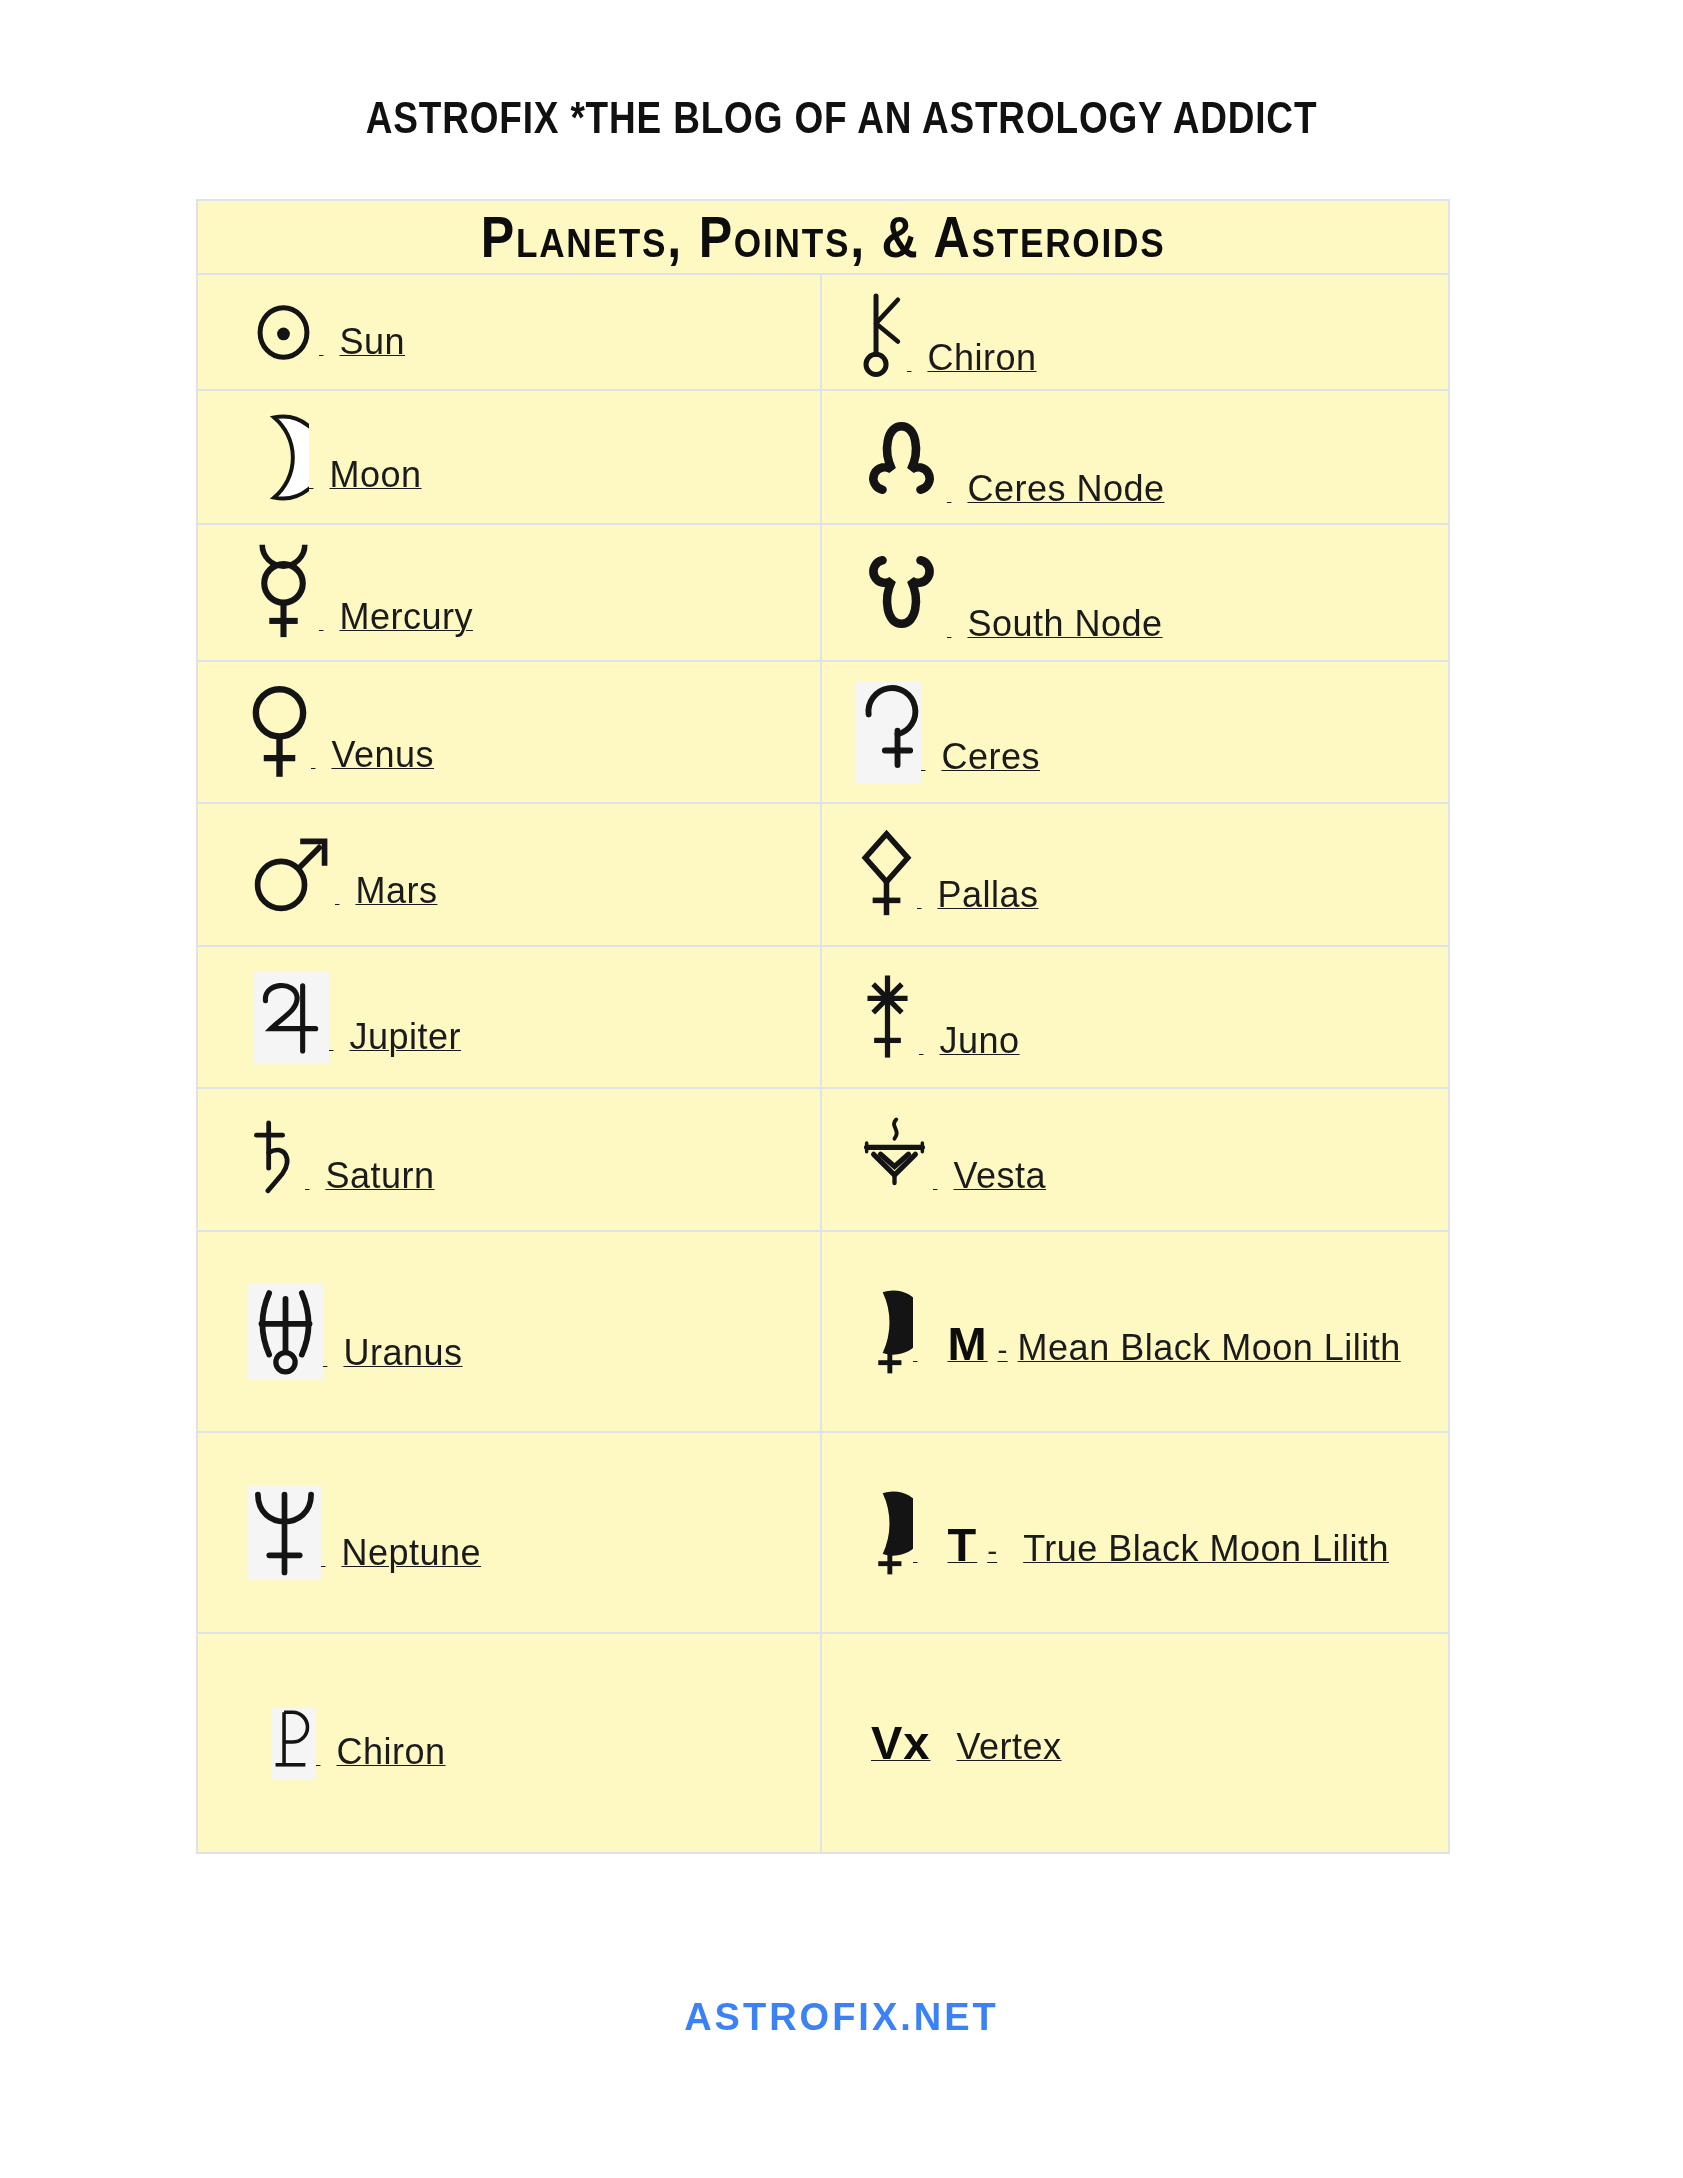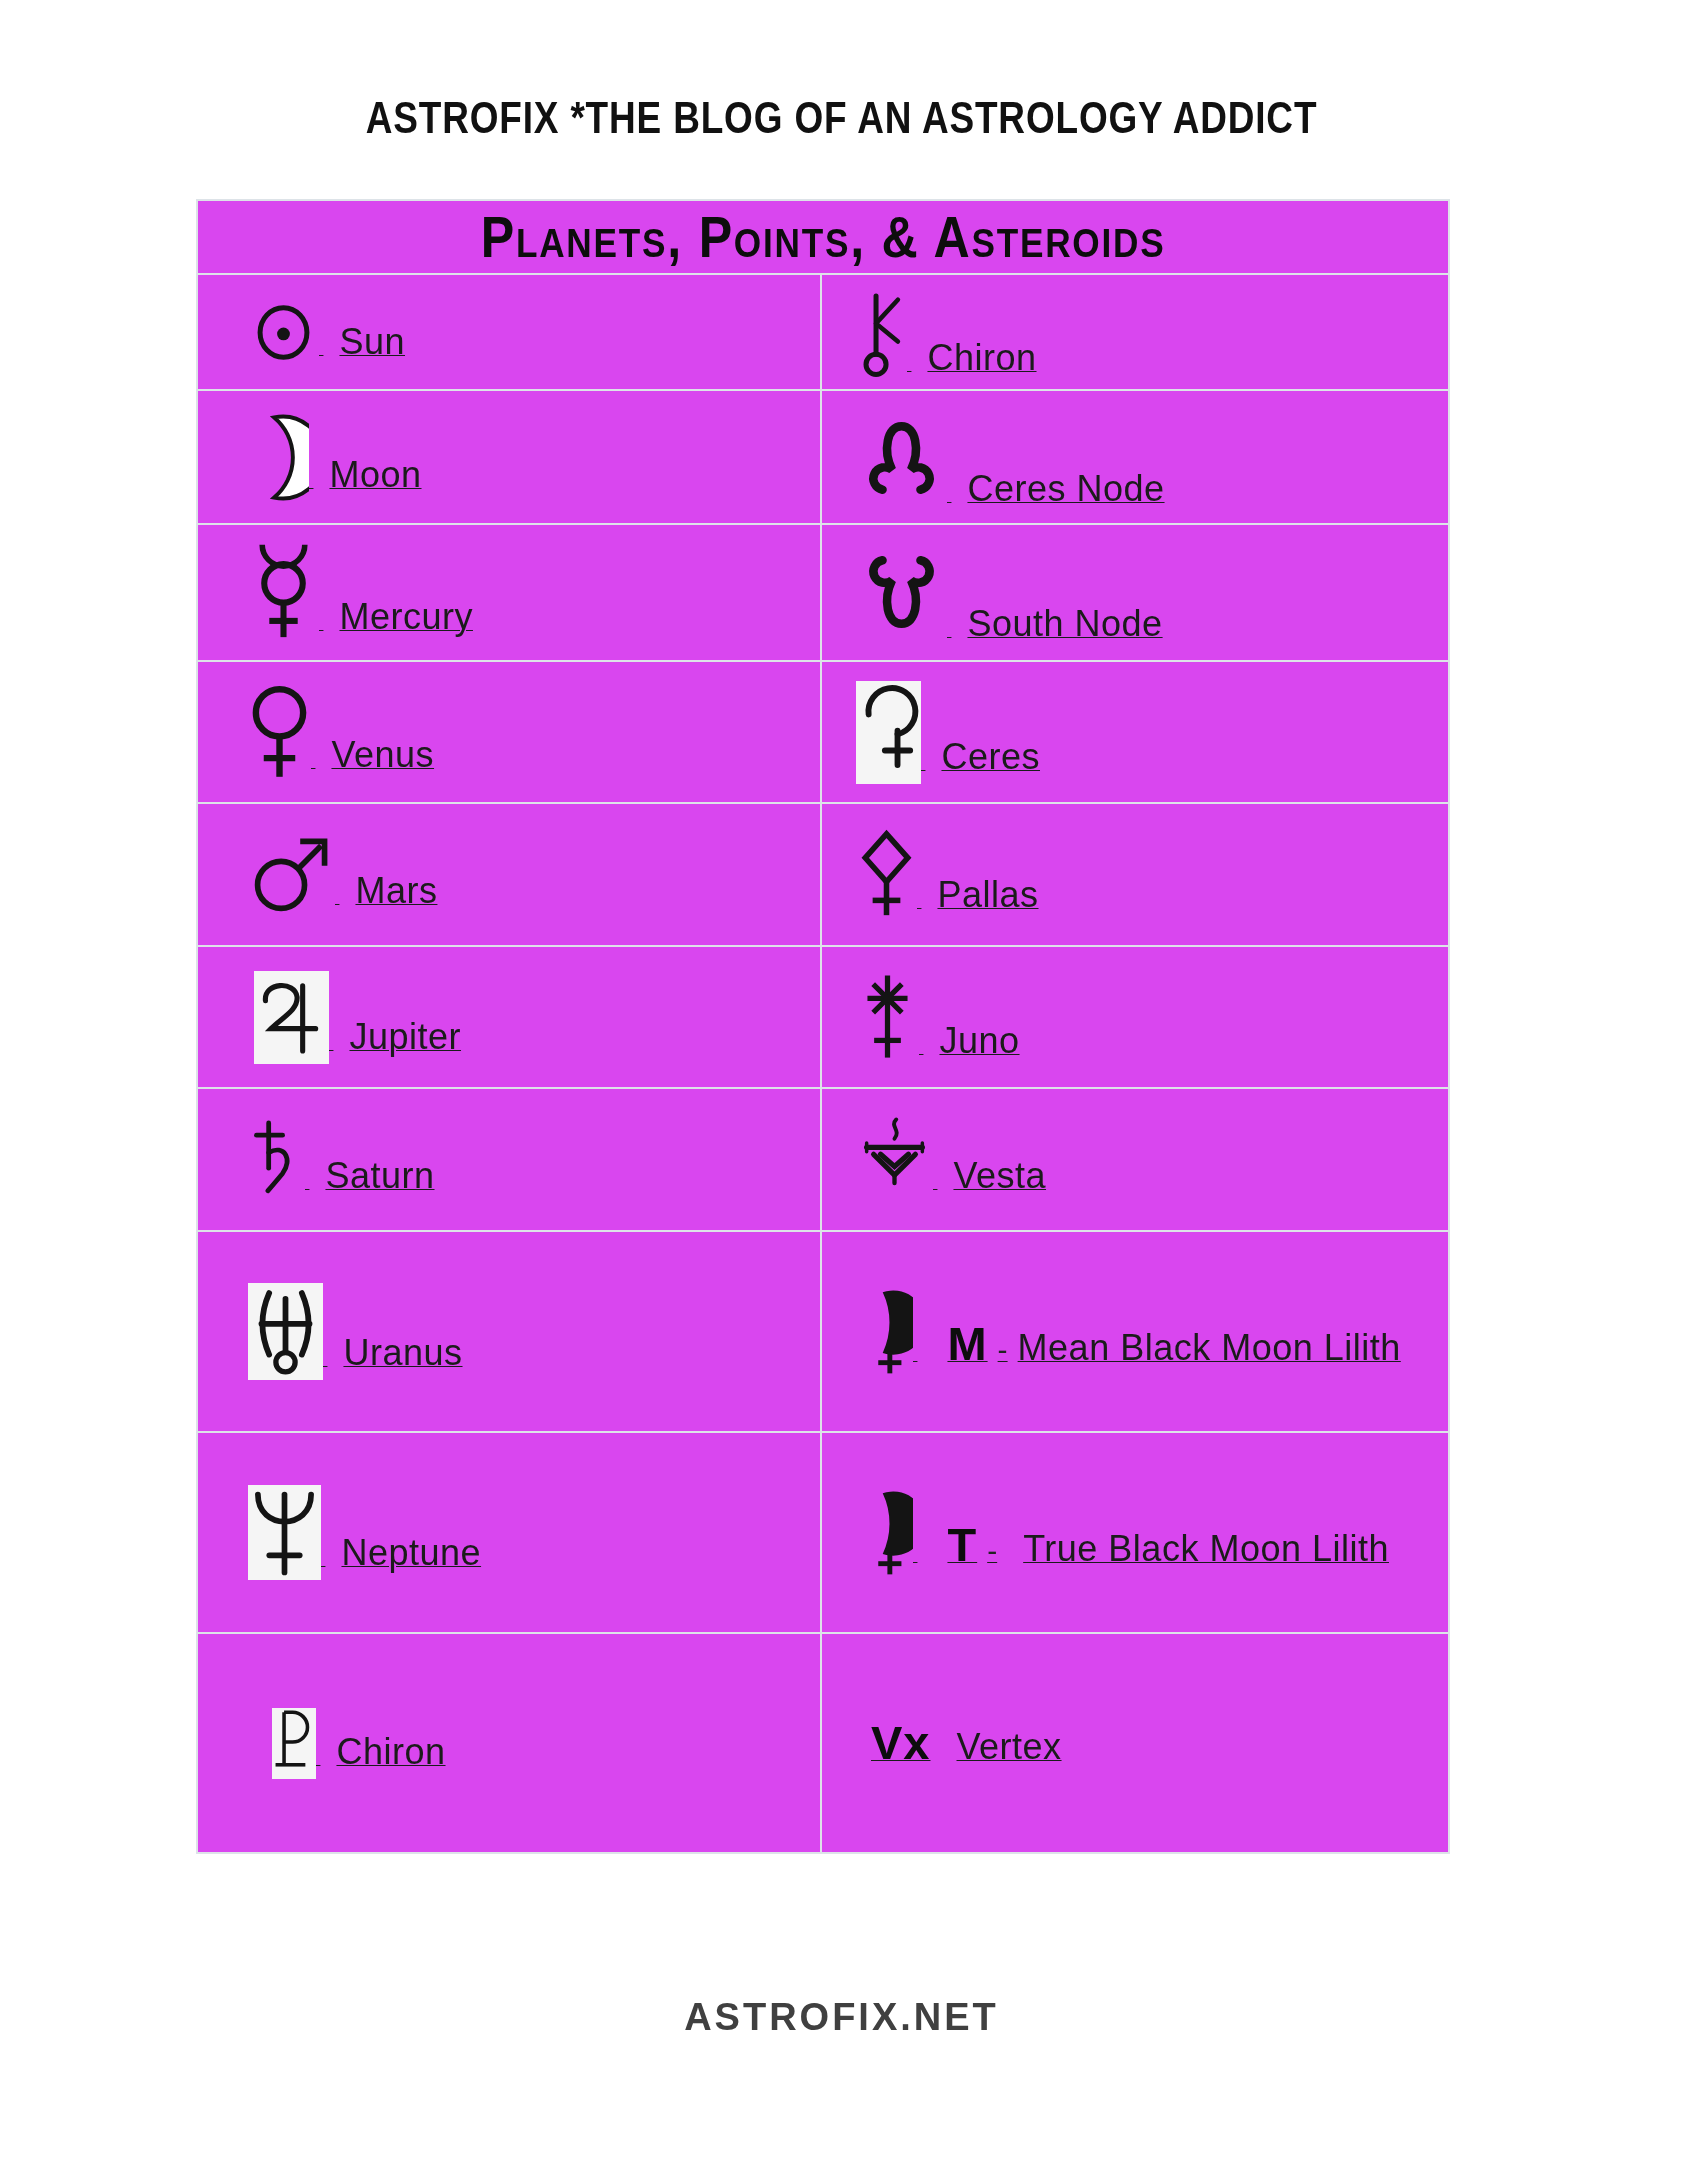--- a/index.html
+++ b/index.html
@@ -15,21 +15,21 @@
   }
   .astro-table{
     position:absolute;left:196px;top:199px;width:1254px;
     border:2px solid #dde3e8;box-sizing:border-box;background:#fff;
     display:grid;
     grid-template-columns:624px auto;
     grid-template-rows:74px 116px 134px 137px 142px 143px 142px 143px 201px 201px 218px;
   }
   .cell{
     display:flex;align-items:center;box-sizing:border-box;
-    border-bottom:2px solid #dde3e8;background:#d946ef;
+    border-bottom:2px solid #dde3e8;background:#fef9c3;
   }
   .cell.L{border-right:2px solid #dde3e8;padding-left:50px;padding-right:10px;}
   .cell.R{padding-left:16px;padding-right:14px;}
   .row-last{border-bottom:none;}
   .title-cell{
     grid-column:1 / 3;justify-content:center;
   }
   .tbl-title{
     display:inline-block;font-weight:700;font-size:57px;color:#0d0d0d;
     font-variant:small-caps;letter-spacing:2px;transform:scaleX(0.88);
@@ -59,21 +59,21 @@
   .i-pluto{width:44px;height:71px;margin-left:24px;}
   .i-chiron{width:51px;height:105px;}
   .i-node{width:91px;height:117px;}
   .i-ceres{width:65px;height:103px;}
   .i-pallas{width:61px;height:95px;}
   .i-juno{width:63px;height:101px;}
   .i-vesta{width:77px;height:87px;}
   .i-bml{width:57px;height:95px;}
   .site-footer{
     position:absolute;top:1996px;left:0;width:100%;text-align:center;
-    font-size:38px;font-weight:700;letter-spacing:3px;color:#404040;
+    font-size:38px;font-weight:700;letter-spacing:3px;color:#3b82f6;
   }
 </style>
 </head>
 <body>
 
 <div class="page">
 
   <div class="site-header">ASTROFIX *THE BLOG OF AN ASTROLOGY ADDICT</div>
 
   <div class="astro-table">

